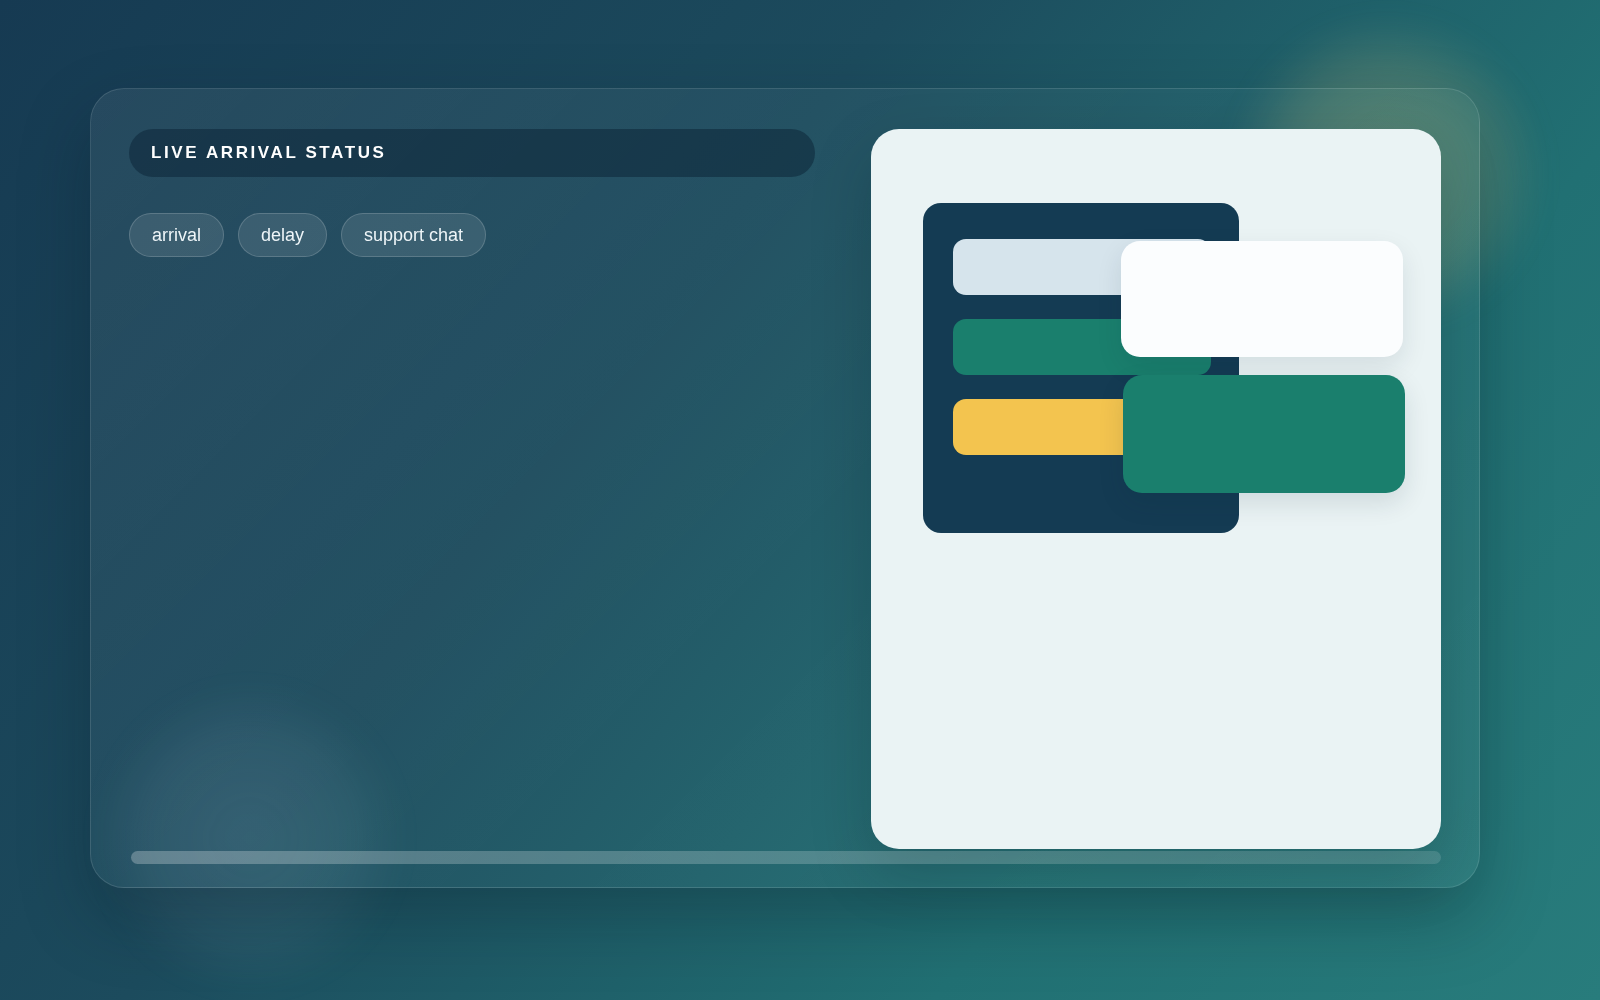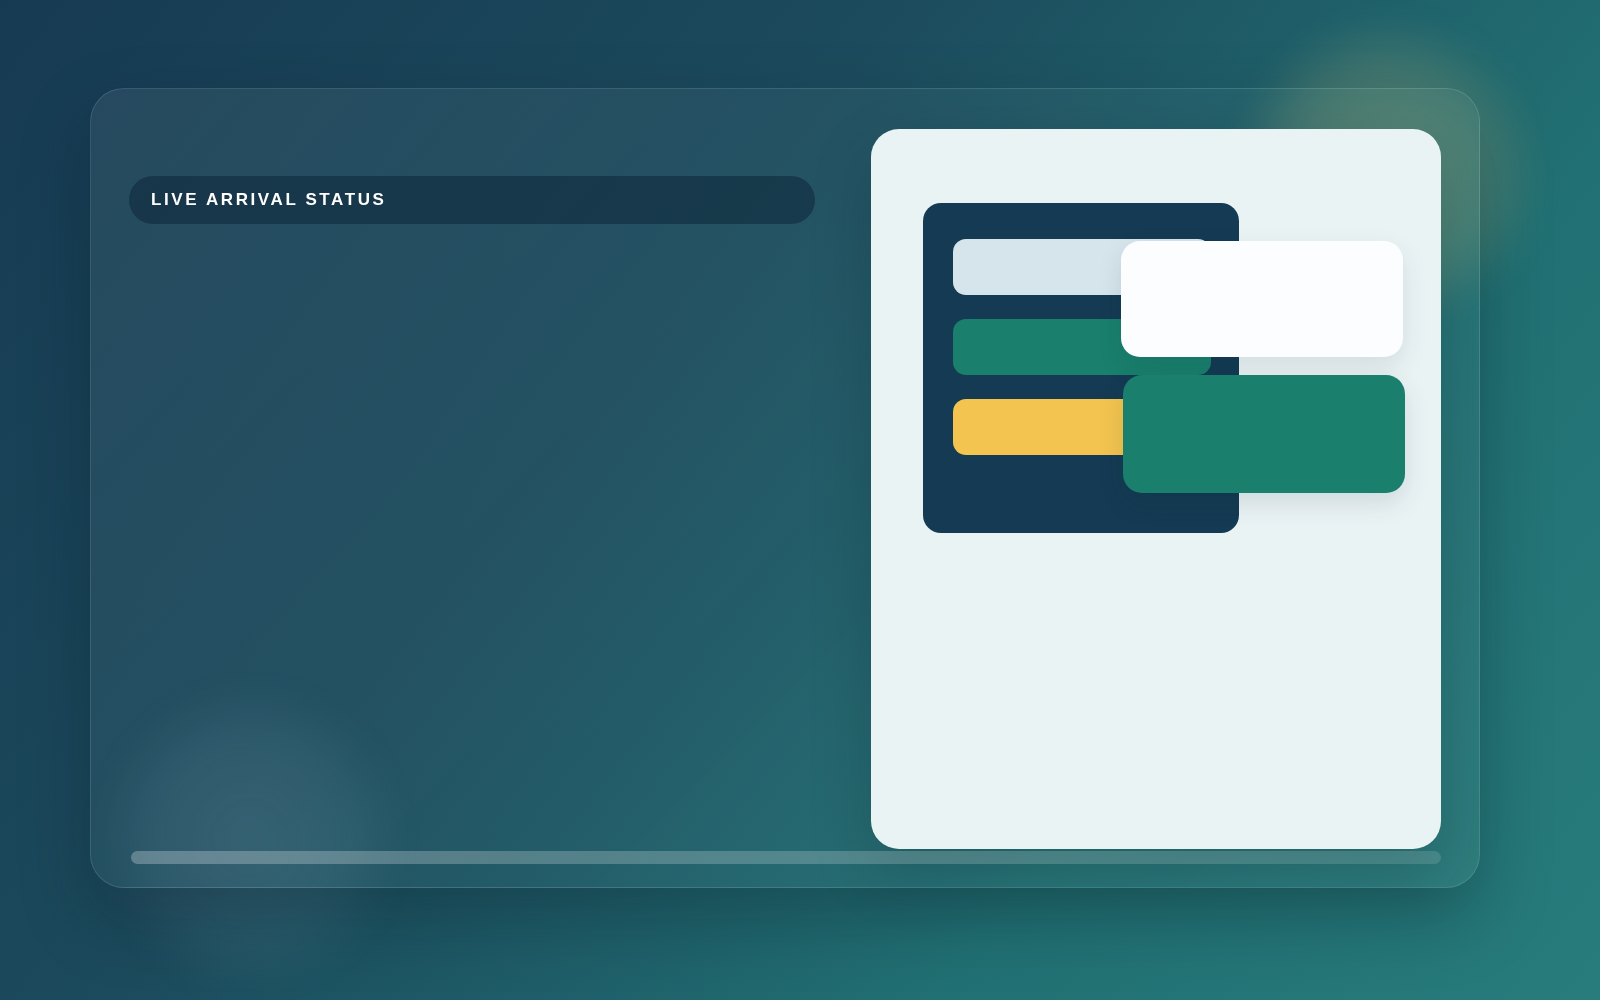--- a/index.html
+++ b/index.html
@@ -68,21 +68,20 @@
     border-radius: 7px;
     background: linear-gradient(90deg, rgba(255,255,255,0.26) 0%, rgba(255,255,255,0.20) 55%, rgba(255,255,255,0.13) 100%);
   }
 
   
   #left-col {
     position: absolute;
     left: 38px;
     top: 40px;
     width: 700px;
-    margin-top: 47px;
   }
 
   #eyebrow {
     display: flex;
     align-items: center;
     width: 686px;
     height: 48px;
     border-radius: 24px;
     background: rgba(12,38,56,0.55);
     box-sizing: border-box;
@@ -212,20 +211,31 @@
   <div id="panel">
 
     <div id="left-col">
 
       <div id="eyebrow">
         <span id="eyebrow-label">LIVE ARRIVAL STATUS</span>
       </div>
 
 
 
+      <div id="tag-row">
+        <div class="tag-pill">
+          <span>arrival</span>
+        </div>
+        <div class="tag-pill">
+          <span>delay</span>
+        </div>
+        <div class="tag-pill">
+          <span>support chat</span>
+        </div>
+      </div>
 
     </div>
 
     <div id="illustration-card">
       <div class="ill-shape" id="ill-navy-panel"></div>
       <div class="ill-shape" id="ill-bar-blue"></div>
       <div class="ill-shape" id="ill-bar-teal"></div>
       <div class="ill-shape" id="ill-bar-yellow"></div>
       <div class="ill-shape" id="ill-float-white"></div>
       <div class="ill-shape" id="ill-float-teal"></div>

